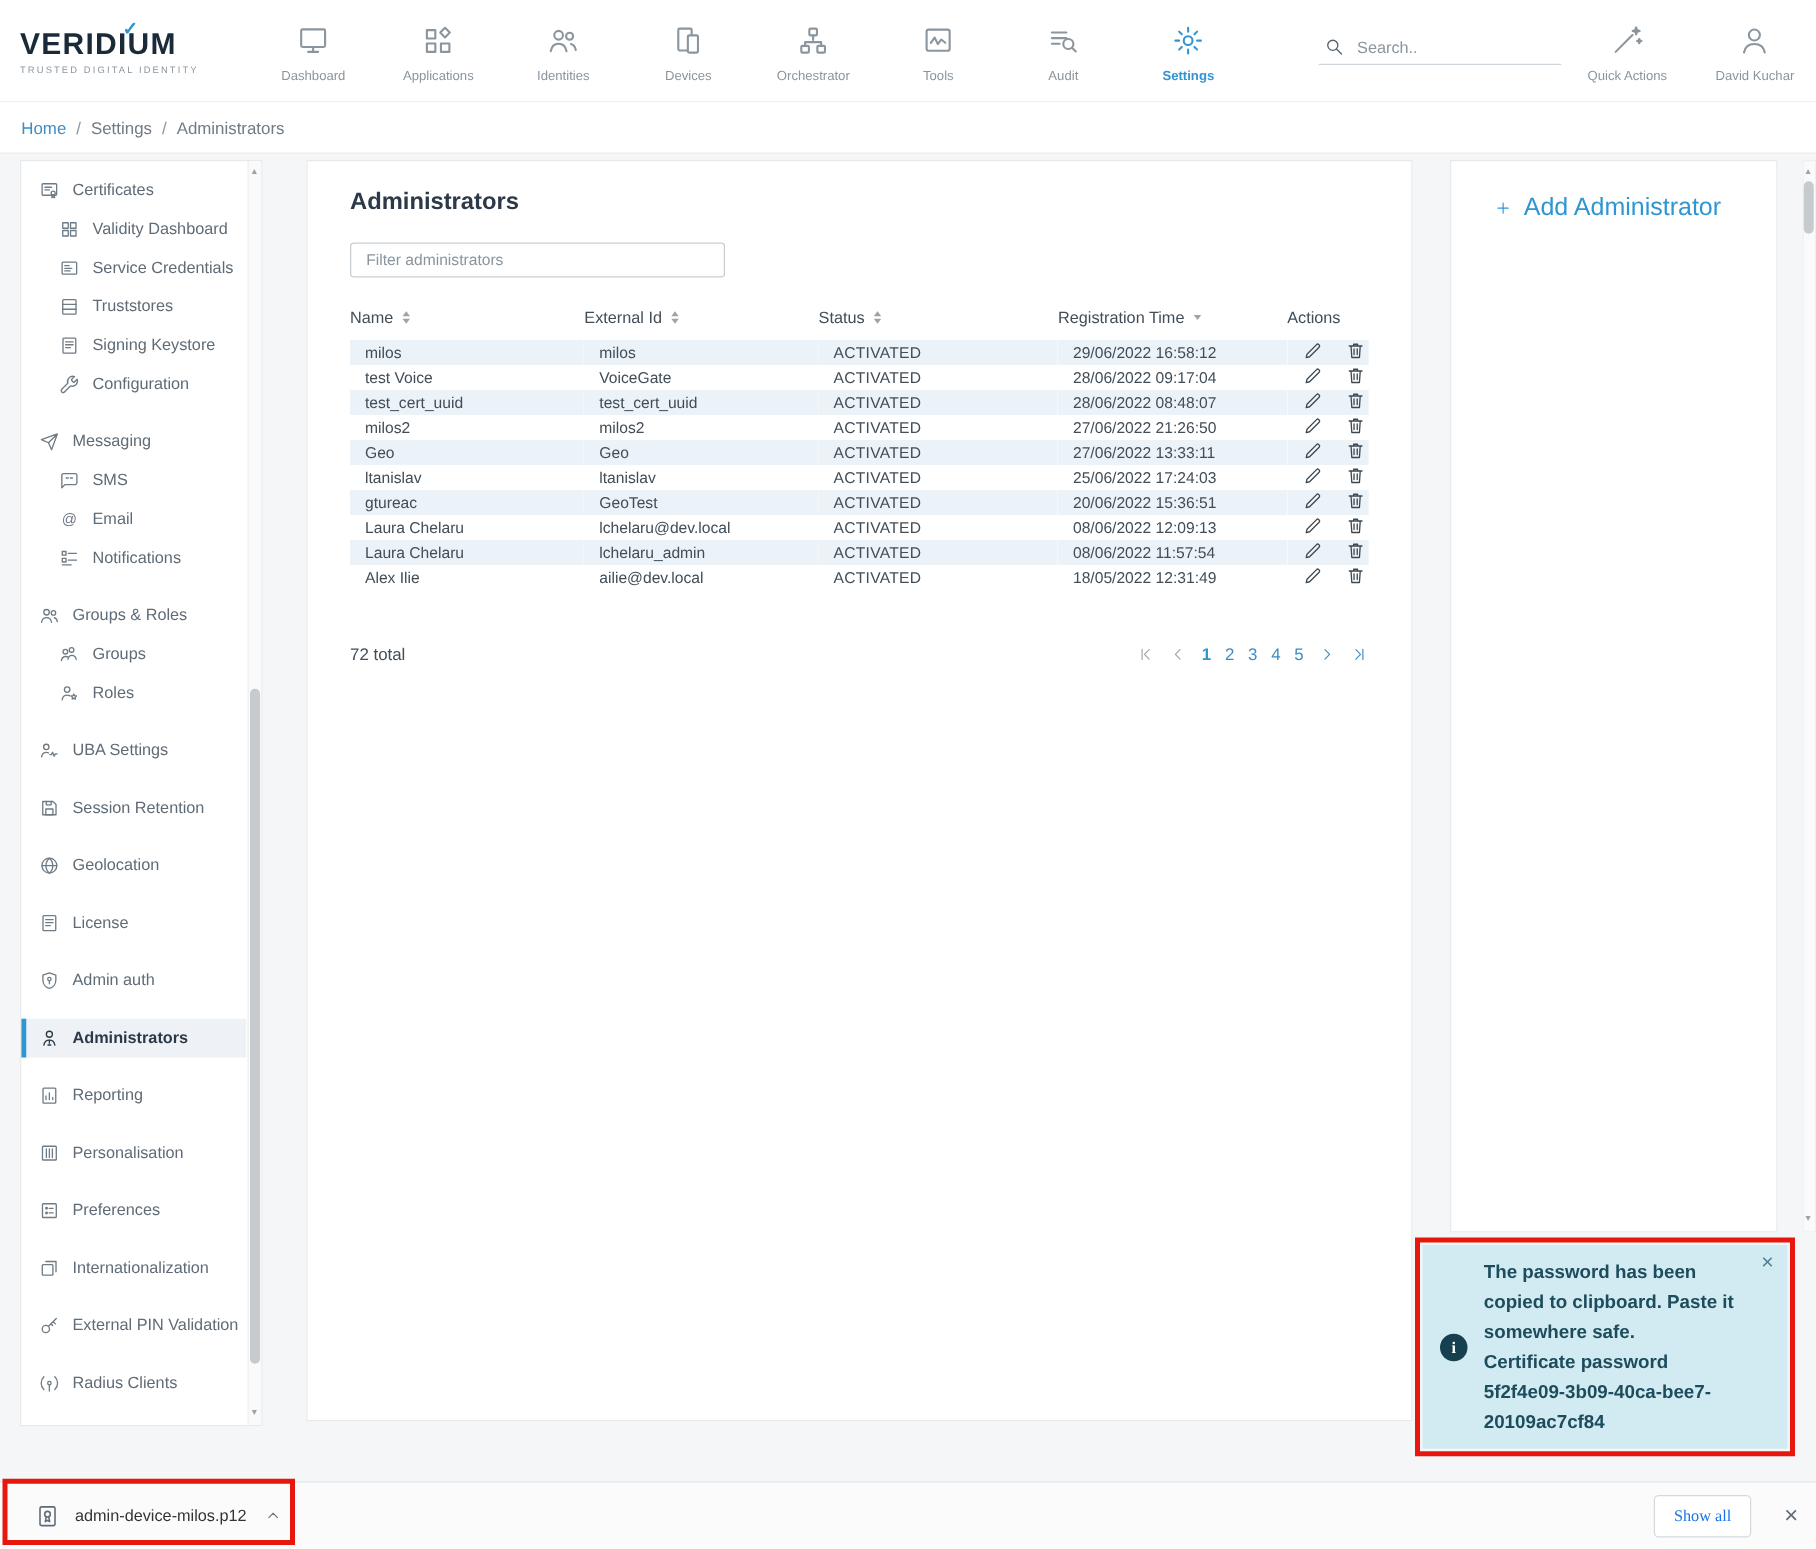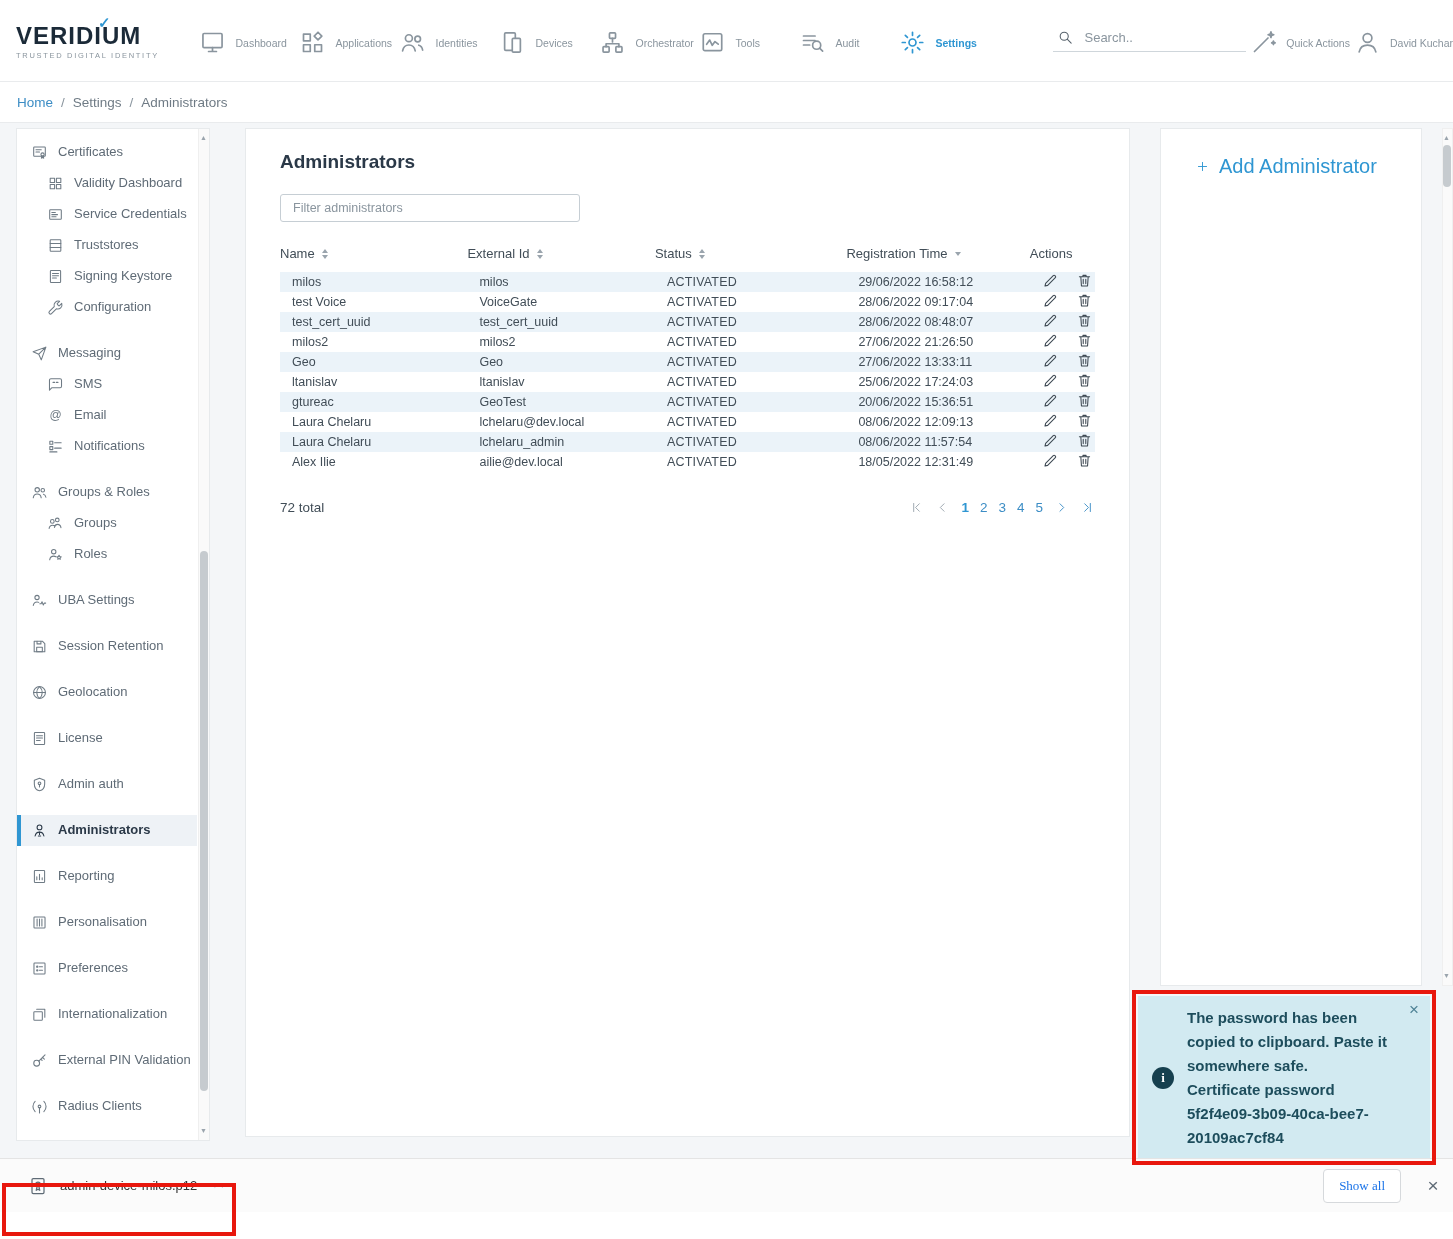--- a/index.html
+++ b/index.html
@@ -8,21 +8,21 @@
 svg.ic{width:100%;height:100%;display:block}
 button{font-family:Liberation Serif, serif}
 
 
 .topnav{position:absolute;top:0;left:0;width:1453px;height:82px;background:#fff;border-bottom:1px solid #e9ebed;display:flex;align-items:center;z-index:5}
 .logo{width:190px;padding-left:16px;position:relative;cursor:pointer}
 .logo-text{font-size:24px;font-weight:bold;color:#1b2a38;letter-spacing:1px}
 .logo-check{position:absolute;top:-8px;left:98px;color:#2f96d2;font-size:15px;font-weight:bold}
 .logo-tag{font-size:7.5px;letter-spacing:1.7px;color:#8a959e;margin-top:1px}
 .nav-items{display:flex;margin-left:14px}
-.nav-item{width:100px;display:flex;flex-direction:row;align-items:center;gap:9px;color:#8a959e;cursor:pointer;padding-top:4px}
+.nav-item{width:100px;display:flex;flex-direction:column;align-items:center;gap:9px;color:#8a959e;cursor:pointer;padding-top:4px}
 .nav-item .nicon{width:27px;height:27px;display:block}
 .nav-item .nlabel{font-size:10.5px;white-space:nowrap}
 .nav-item.active{color:#2f96d2}
 .nav-item.active .nlabel{font-weight:bold}
 .search{display:flex;align-items:center;margin-left:54px;border-bottom:1px solid #cfd6db;padding-bottom:5px;width:198px}
 .search .sricon{width:17px;height:17px;color:#55606a;margin:0 10px 0 4px;flex:none}
 .search input{border:none;outline:none;font-size:13px;width:150px;color:#3b4a54;font-family:inherit;background:transparent}
 .search input::placeholder,.filter-input::placeholder{color:#8a959e}
 .tn-right{width:100px;margin-left:4px}
 
@@ -58,21 +58,21 @@
 .admin-table col.c1{width:23%}.admin-table col.c2{width:23%}.admin-table col.c3{width:23.5%}.admin-table col.c4{width:22.5%}.admin-table col.c5{width:8%}
 .admin-table th{font-size:13px;color:#414d57;text-align:left;font-weight:normal;padding:8px 0 11px 0;cursor:pointer;white-space:nowrap}
 .admin-table td{font-size:12.5px;color:#414d57;padding:0 0 0 12px;height:14px;overflow:hidden;white-space:nowrap}
 .admin-table tr.odd td{background:#ebf3f9}
 .status-cell{font-size:11.5px;letter-spacing:.2px}
 .sort{display:inline-flex;flex-direction:column;margin-left:7px;vertical-align:middle;gap:2px;position:relative;top:-1px}
 .sort i{width:0;height:0;border-left:3.5px solid transparent;border-right:3.5px solid transparent;display:block}
 .sort .up{border-bottom:4px solid #9aa4ad}
 .sort .down{border-top:4px solid #9aa4ad}
 .act-btn{width:17px;height:17px;color:#3d4852;background:none;border:none;cursor:pointer;padding:0;margin-right:17px}
-.table-footer{display:flex;align-items:center;justify-content:space-between;margin-top:28px}
+.table-footer{display:flex;align-items:center;justify-content:space-between;margin-top:44px}
 .total{font-size:13.5px;color:#414d57}
 .pagination{display:flex;align-items:center;gap:11px;font-size:13.5px}
 .page-btn{width:15px;height:15px;color:#3c8dc5;cursor:pointer;display:block}
 .page-btn.disabled{color:#9aa4ad}
 .page-num{color:#3c8dc5;cursor:pointer}
 .page-num.active{font-weight:bold;color:#2f96d2}
 
 
 .right-panel{position:absolute;left:1160px;top:128px;width:262px;height:858px;background:#fff;border:1px solid #e7eaec;padding:26px 0 0 34px;z-index:2}
 .add-admin{display:flex;align-items:center;gap:9px;color:#2f96d2;font-size:20px;cursor:pointer}
@@ -81,21 +81,21 @@
 .pg-track .sb-thumb{top:16px;height:42px}
 
 
 .toast{position:absolute;left:1138px;top:996px;width:292px;height:163px;background:#d2eaf1;display:flex;align-items:center;padding:10px 12px 10px 14px;z-index:6}
 .toast-icon{width:22px;height:22px;border-radius:50%;background:#16404f;color:#fff;font-size:13px;font-weight:bold;font-family:"Liberation Serif",serif;display:flex;align-items:center;justify-content:center;flex:none}
 .toast-body{margin-left:13px;font-size:15px;font-weight:bold;color:#1d4d5c;line-height:1.6;width:214px}
 .toast-pass{overflow-wrap:anywhere}
 .toast-close{position:absolute;top:5px;right:11px;font-size:17px;color:#4f8396;cursor:pointer;line-height:1}
 
 
-.download-bar{position:absolute;left:0;top:1158px;width:1453px;height:54px;background:#fbfbfb;border-top:1px solid #e4e4e4;display:flex;align-items:center;z-index:6}
+.download-bar{position:absolute;left:0;top:1185px;width:1453px;height:54px;background:#fbfbfb;border-top:1px solid #e4e4e4;display:flex;align-items:center;z-index:6}
 .dl-item{display:flex;align-items:center;margin-left:22px;padding:8px 6px;cursor:pointer}
 .dl-icon{width:20px;height:20px;color:#5f6b76;flex:none}
 .dl-name{font-size:13px;color:#333;margin-left:12px}
 .dl-caret{width:15px;height:15px;color:#707880;margin-left:14px;flex:none}
 .show-all{margin-left:auto;margin-right:18px;border:1px solid #d6d9dc;background:#fff;color:#1a73e8;font-size:13px;padding:8px 15px;border-radius:4px;cursor:pointer}
 .dl-close{width:28px;color:#5f6b76;font-size:19px;cursor:pointer;text-align:center;margin-right:6px;line-height:1}
 
 
 .red-box{position:absolute;border:4px solid #e8170d;z-index:7;pointer-events:none}
 #red-toast{left:1132px;top:990px;width:304px;height:175px}

